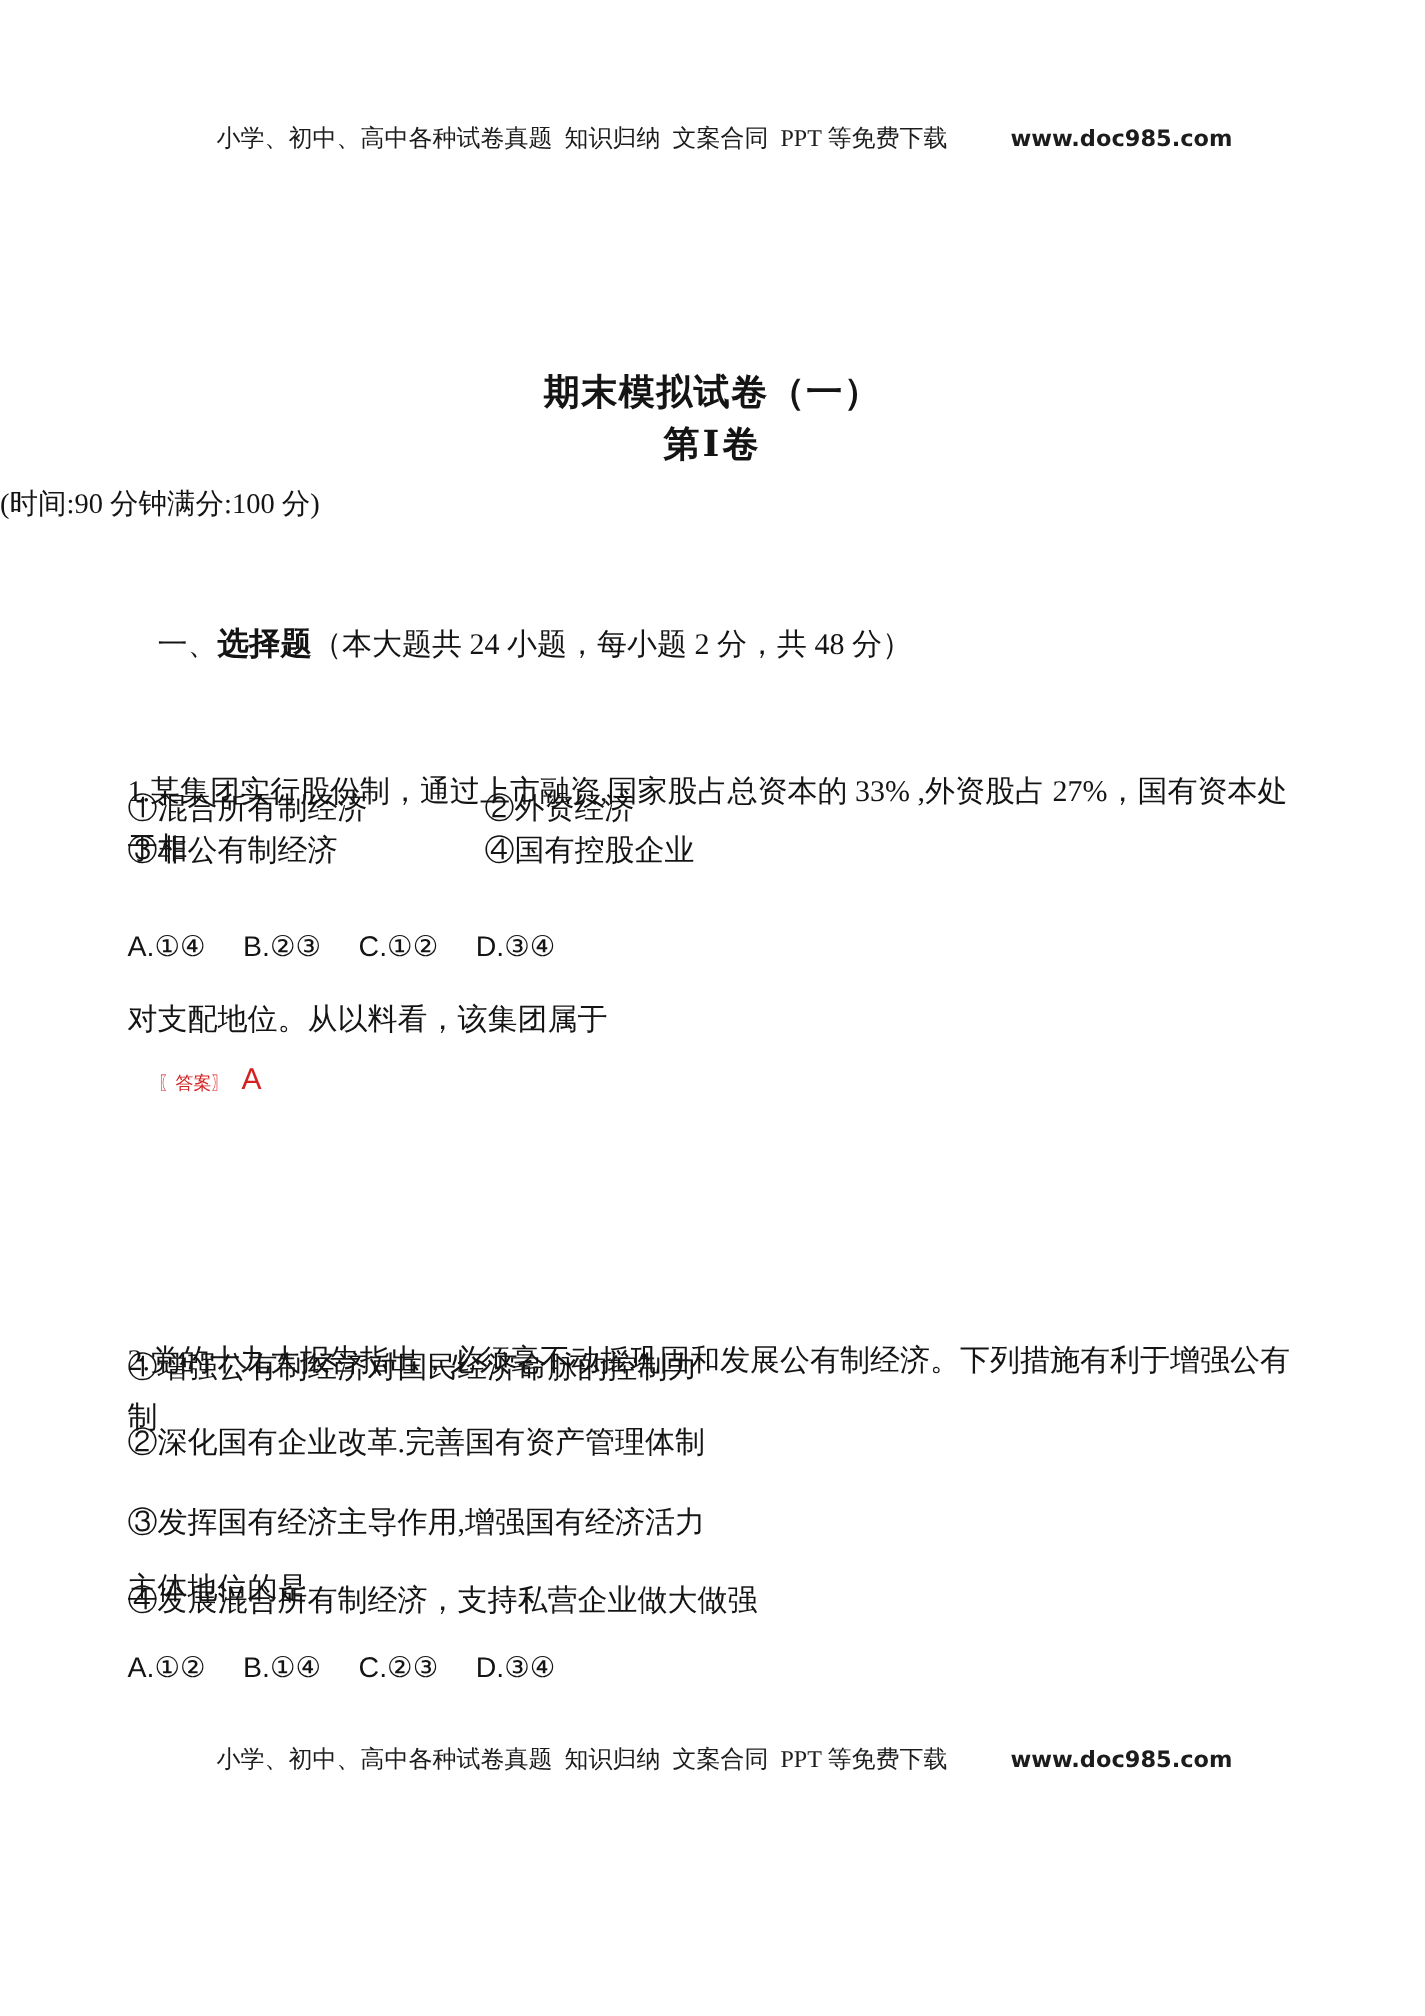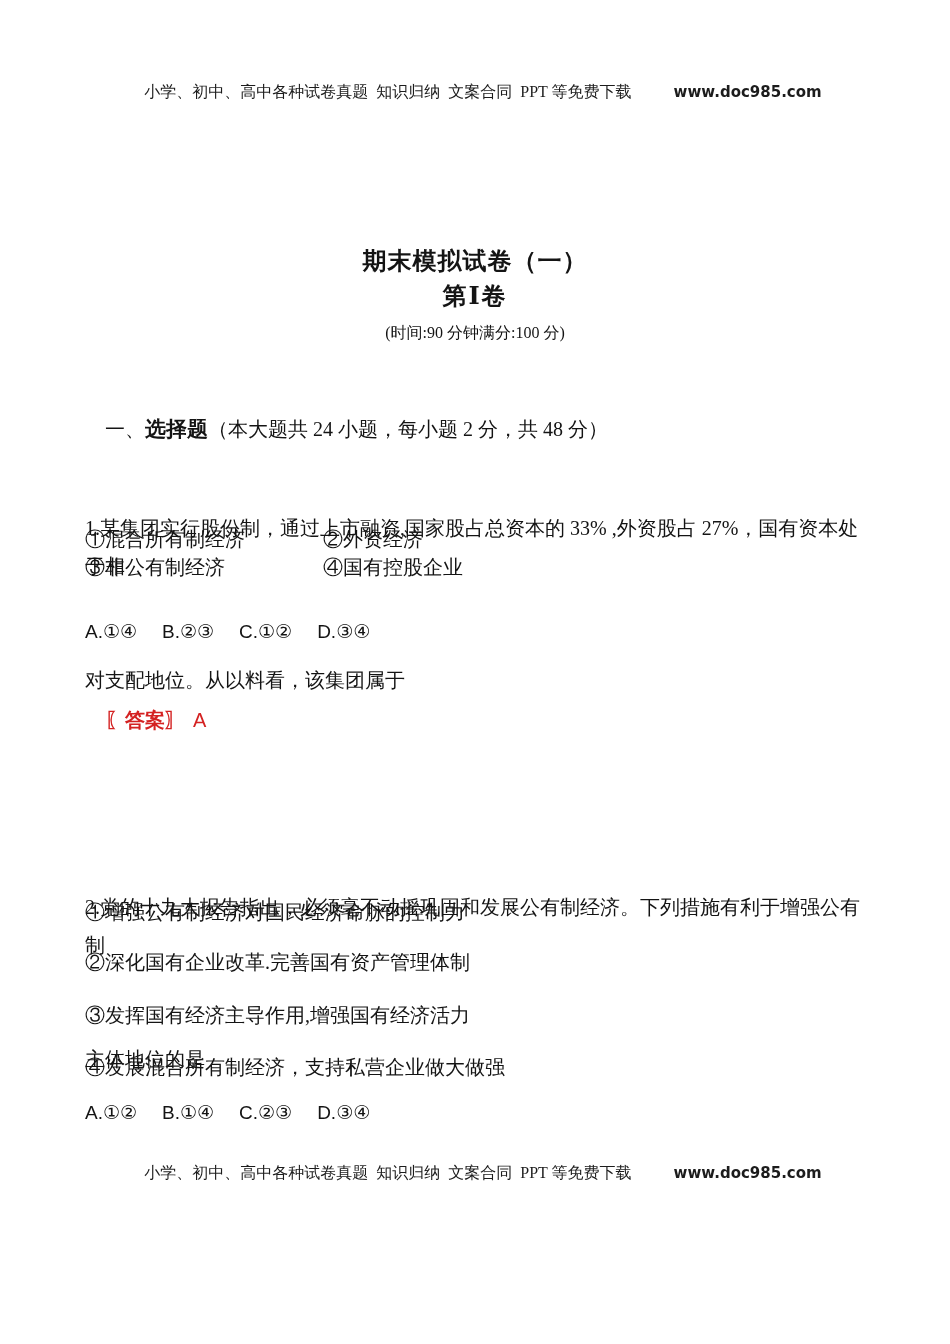--- a/index.html
+++ b/index.html
@@ -27,21 +27,21 @@
   .title {
     position:absolute; top:213px; left:0; width:100%;
     text-align:center; font-size:24px; font-weight:bold; letter-spacing:1px;margin-top:32px;
   }
   .volume {
     position:absolute; top:280px; left:0; width:100%;
     text-align:center; font-size:24px; font-weight:bold; letter-spacing:2px;
   }
   .time {
     position:absolute; top:323px; left:0; width:100%;
-    text-align:center; font-size:16px;
+    font-size:19px;
   }
 
   .block {
     position:absolute; left:85px; width:790px;
     font-size:20px; line-height:38px; white-space:pre-wrap;
   }
   .section { top:384px; line-height:30px; }
   .sec-name {
     font-weight:bold; font-size:21px;
     font-family:"DejaVu Sans","Liberation Sans",sans-serif;
@@ -53,22 +53,22 @@
   .row1 { top:520px; }
   .row2 { top:548px; }
 
   .choices { display:flex; gap:25px; font-size:20px;
     font-family:"Liberation Sans","DejaVu Sans",sans-serif; font-size:19px; }
   .choices1 { top:613px;text-align:right; }
   .choices2 { top:1094px; }
 
   .red { color:var(--accent-red,#d42222); }
   .red-bold {
-    color:var(--accent-red,#d42222); font-weight:bold;
-    font-family:"DejaVu Sans","Liberation Sans",sans-serif; font-size:20px;
+    color:var(--accent-red,#d42222); font-weight:normal;
+    font-family:"DejaVu Sans","Liberation Sans",sans-serif; font-size:12px;
   }
   .answer { top:663px; }
   .answer .answer-val { margin-left:8px; font-family:"Liberation Sans",sans-serif; }
   .analysis { top:721px; }
 
   .q2-text { top:812px; }
   .q2opt1 { top:893px; }
   .q2opt2 { top:943px; }
   .q2opt3 { top:996px; }
   .q2opt4 { top:1048px; }

